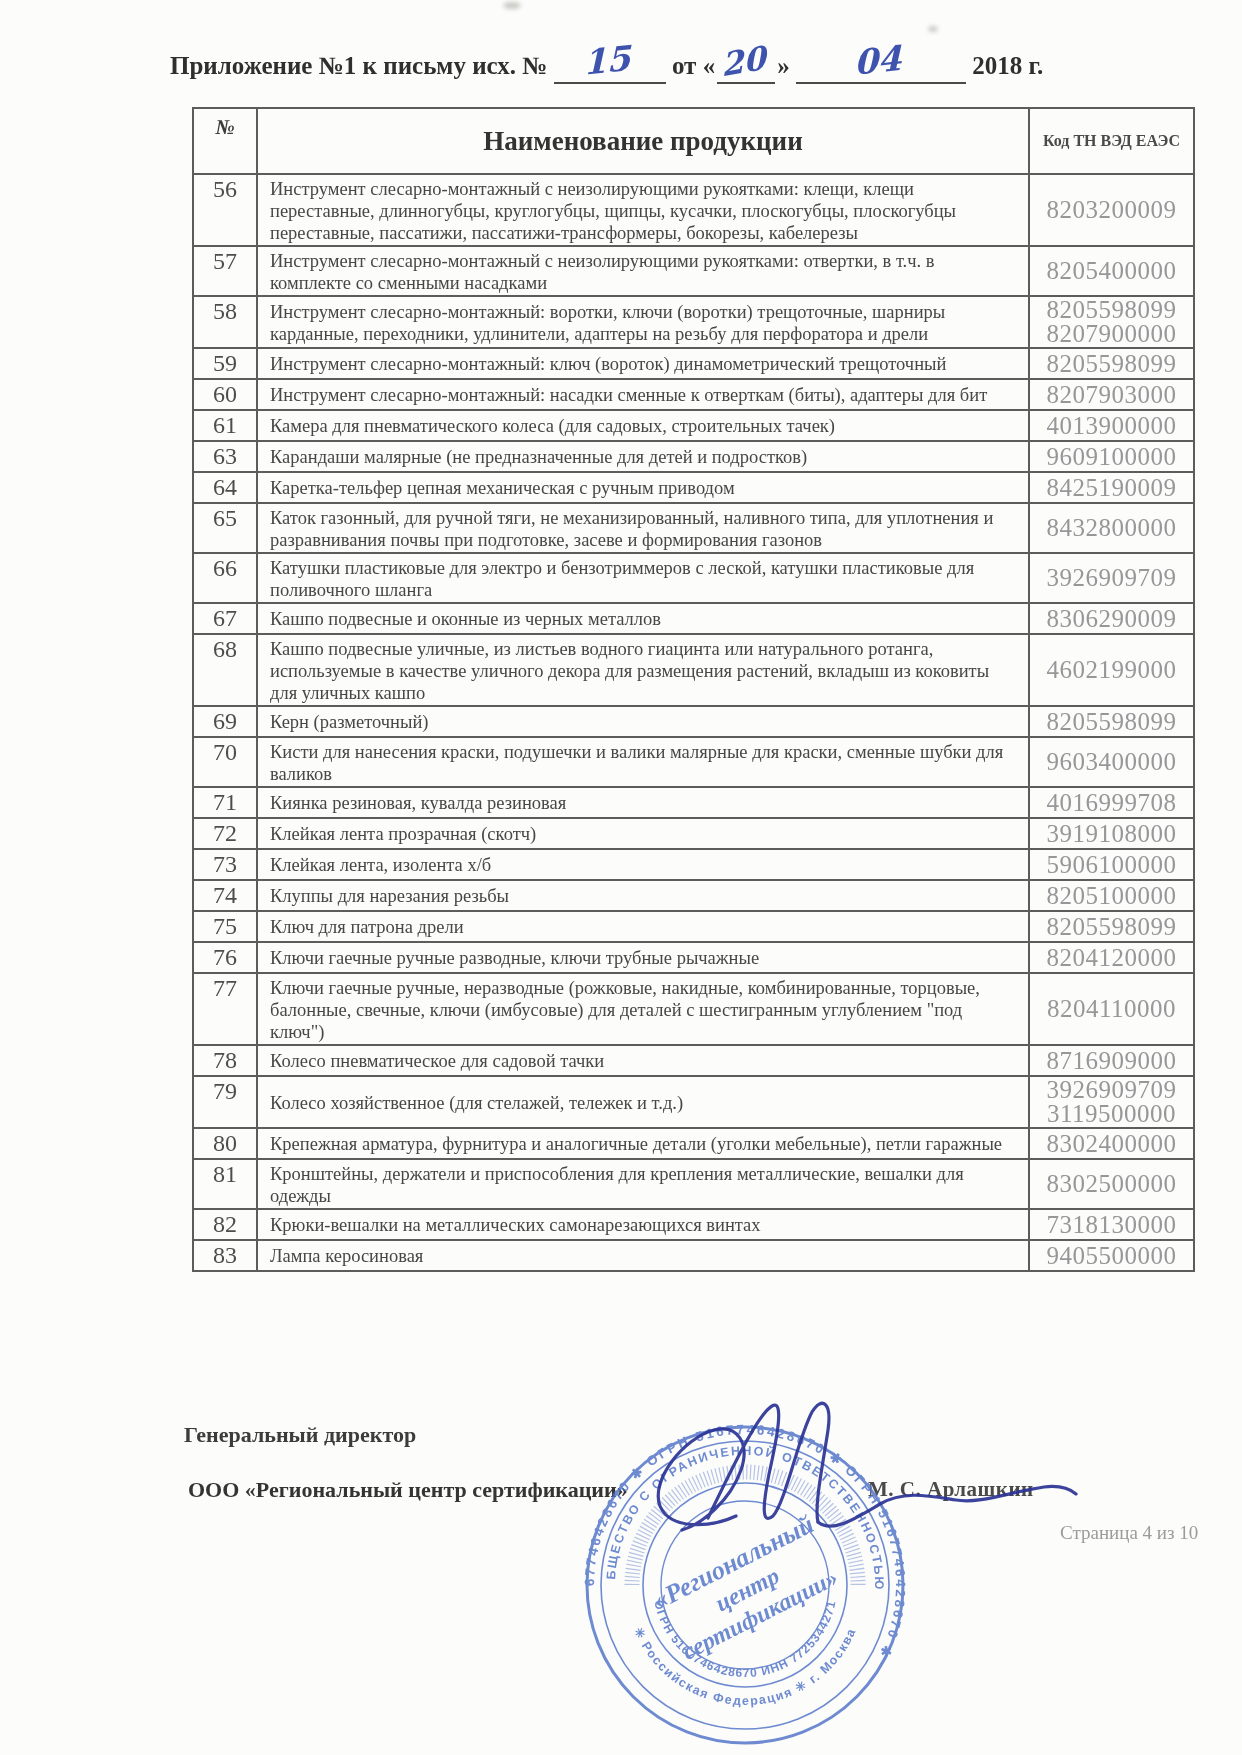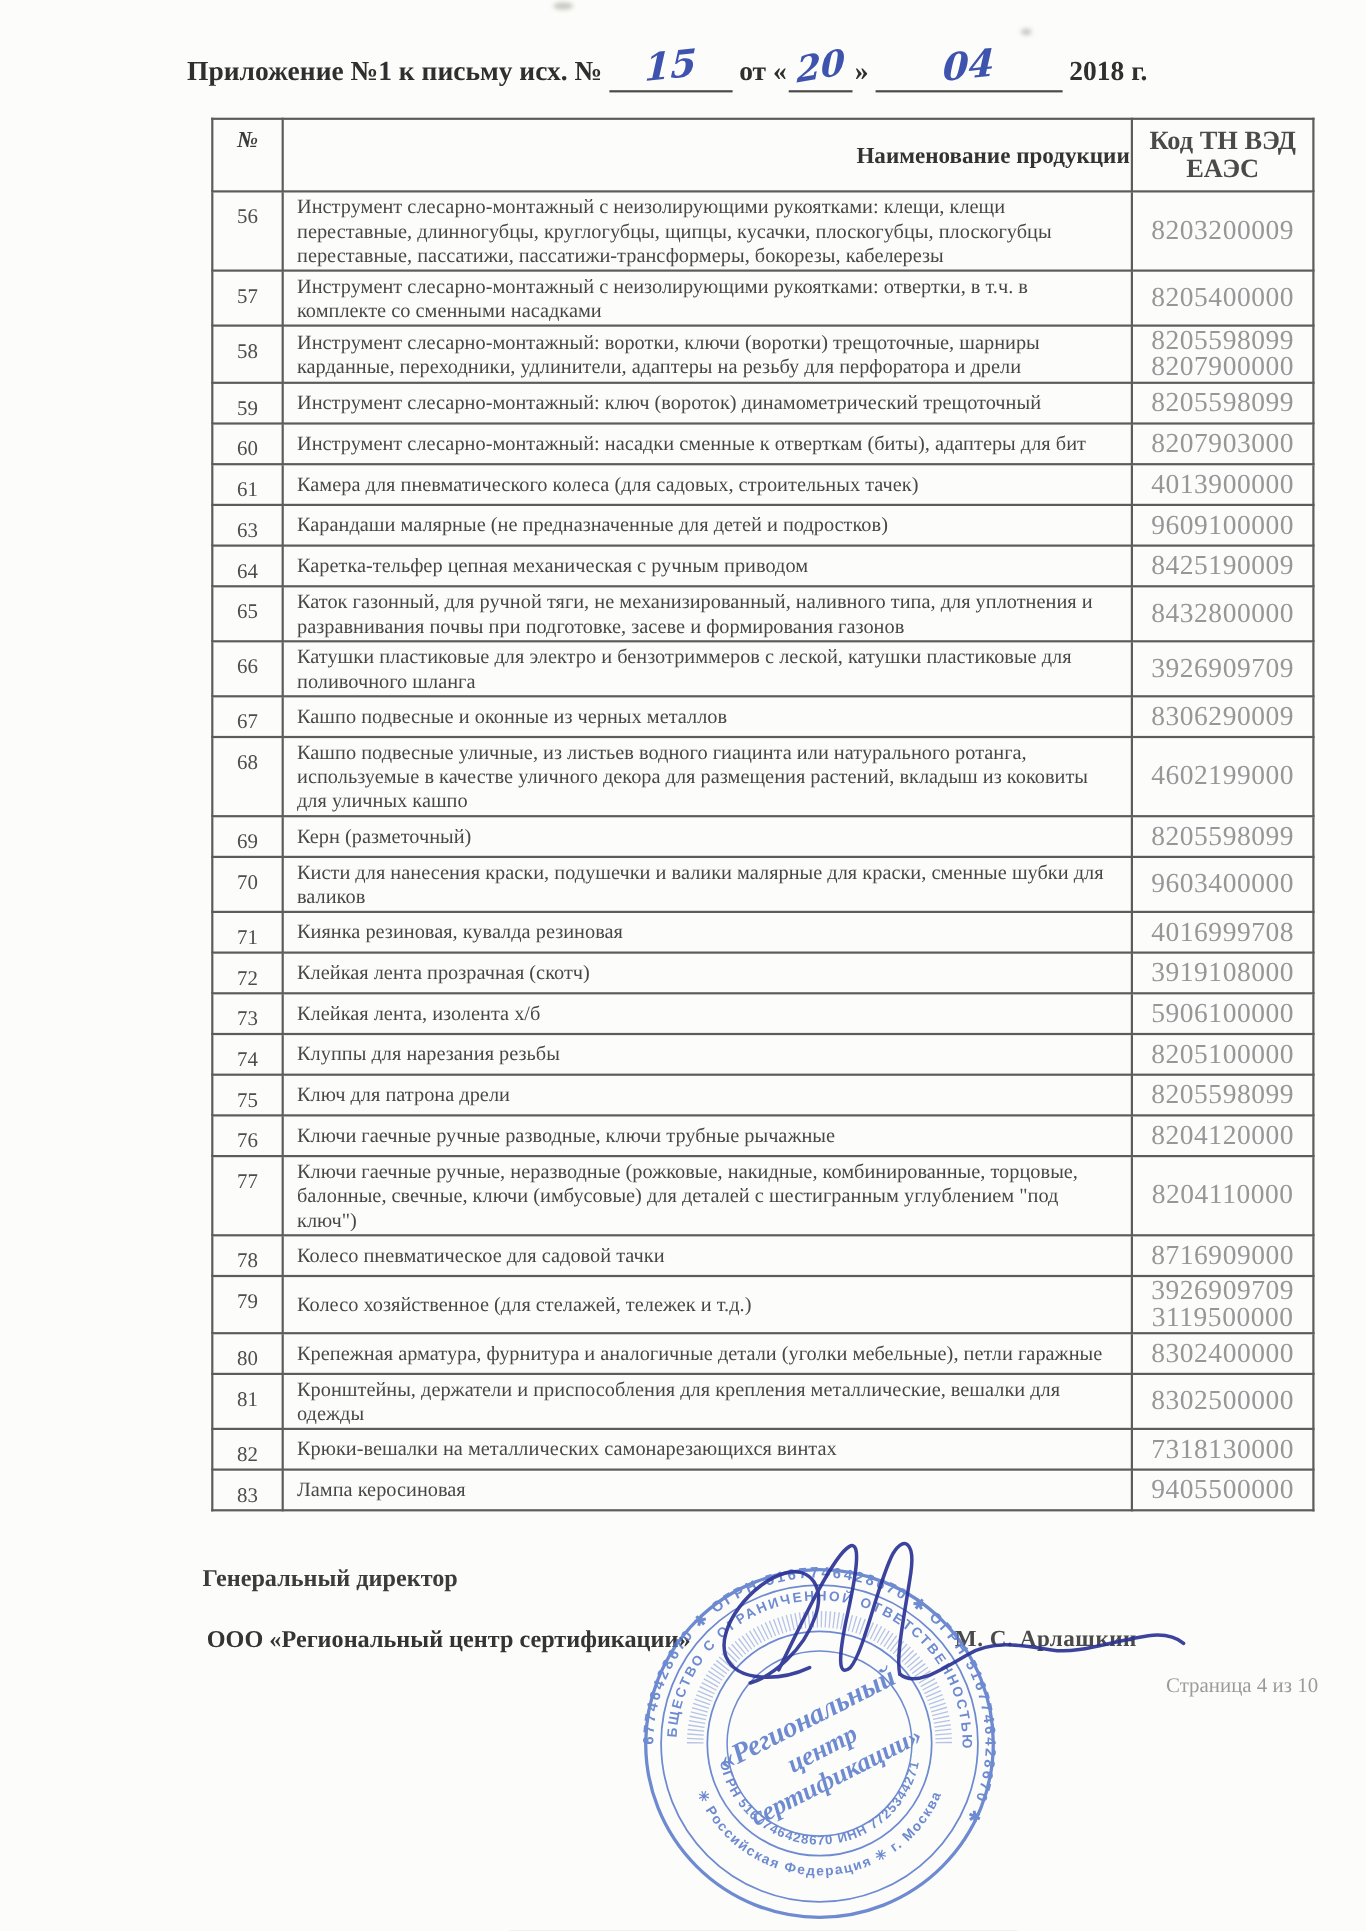--- a/index.html
+++ b/index.html
@@ -36,27 +36,27 @@
   table.products{
     position:absolute;left:192px;top:107px;width:971px;
     border-collapse:collapse;table-layout:fixed;
     background:transparent;
   }
   table.products th,table.products td{
     border:2px solid #5c5c5a;
   }
   th.h-num{width:60px;vertical-align:top;text-align:center;
     font-size:21px;font-weight:bold;color:#3c3c3c;padding-top:6px;font-style:italic;}
-  th.h-name{width:768px;vertical-align:middle;text-align:right;
-    font-size:21px;font-weight:bold;color:#333;height:62px;}
+  th.h-name{width:768px;vertical-align:middle;text-align:center;
+    font-size:27px;font-weight:bold;color:#333;height:62px;}
   th.h-code{width:143px;vertical-align:middle;
-    font-size:24px;font-weight:bold;color:#4a4a4a;line-height:26px;padding:0 10px;}
+    font-size:16px;font-weight:bold;color:#4a4a4a;line-height:26px;padding:0 10px;}
   td.c-num{
     vertical-align:top;text-align:center;
-    font-size:19px;color:#4d4d4d;padding-top:12px;
+    font-size:24px;color:#4d4d4d;padding-top:1px;
   }
   td.c-name{
     vertical-align:middle;text-align:left;
     font-size:18.5px;line-height:22px;color:#474747;
     padding:2.5px 10px 1.5px 12px;
   }
   td.c-code{
     vertical-align:middle;text-align:center;
     font-size:25px;line-height:24px;color:#97979a;
     letter-spacing:.5px;

